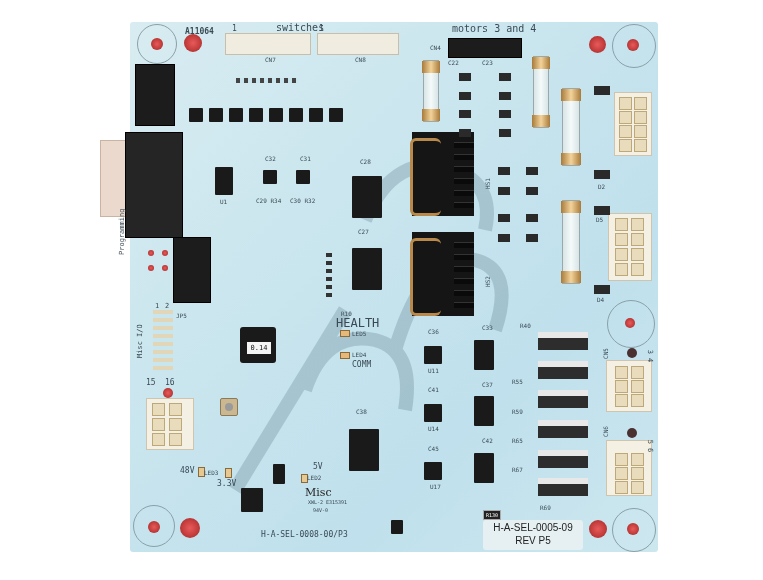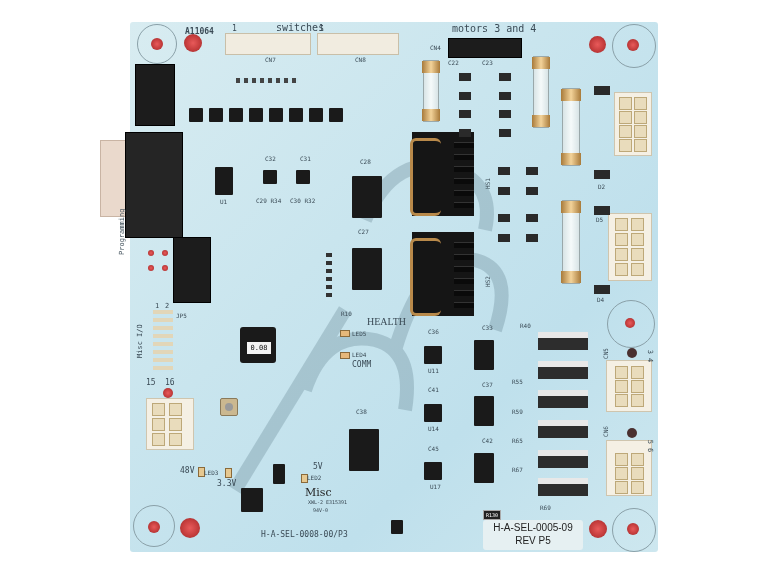--- a/index.html
+++ b/index.html
@@ -128,24 +128,24 @@
 <span class="silk" style="left:290px;top:197px;font-size:6px;"><span>C30</span> <span>R32</span></span>
 
 <span class="silk" style="left:360px;top:158px;font-size:6px;">C28</span>
 <div class="chip" style="left:352px;top:176px;width:30px;height:42px;"></div>
 <span class="silk" style="left:358px;top:228px;font-size:6px;">C27</span>
 <div class="chip" style="left:352px;top:248px;width:30px;height:42px;"></div>
 
 <div style="position:absolute;left:326px;top:253px;width:6px;height:48px;background:repeating-linear-gradient(180deg,#333 0 4px,#c9e5ee 4px 8px);"></div>
 
 <div class="chip" style="left:240px;top:327px;width:36px;height:36px;border-radius:3px;"></div>
-<div class="qfp-label">0.08</div>
+<div class="qfp-label">0.14</div>
 
 <span class="silk" style="left:341px;top:310px;font-size:6px;">R10</span>
-<span class="silk silk-lg" style="left:367px;top:316px;font-size:10px;font-family:Liberation Serif, serif;">HEALTH</span>
+<span class="silk silk-lg" style="left:336px;top:316px;font-size:12px;">HEALTH</span>
 <div class="cap" style="left:340px;top:330px;width:8px;height:5px;background:#e6b87a;"></div>
 <span class="silk" style="left:352px;top:330px;font-size:6px;">LED5</span>
 <div class="cap" style="left:340px;top:352px;width:8px;height:5px;background:#e6b87a;"></div>
 <span class="silk" style="left:352px;top:351px;font-size:6px;">LED4</span>
 <span class="silk silk-lg" style="left:352px;top:360px;font-size:8px;">COMM</span>
 
 <span class="silk" style="left:356px;top:408px;font-size:6px;">C38</span>
 <div class="chip" style="left:349px;top:429px;width:30px;height:42px;"></div>
 
 <div class="fuse" style="left:423px;top:60px;width:14px;height:60px;">

